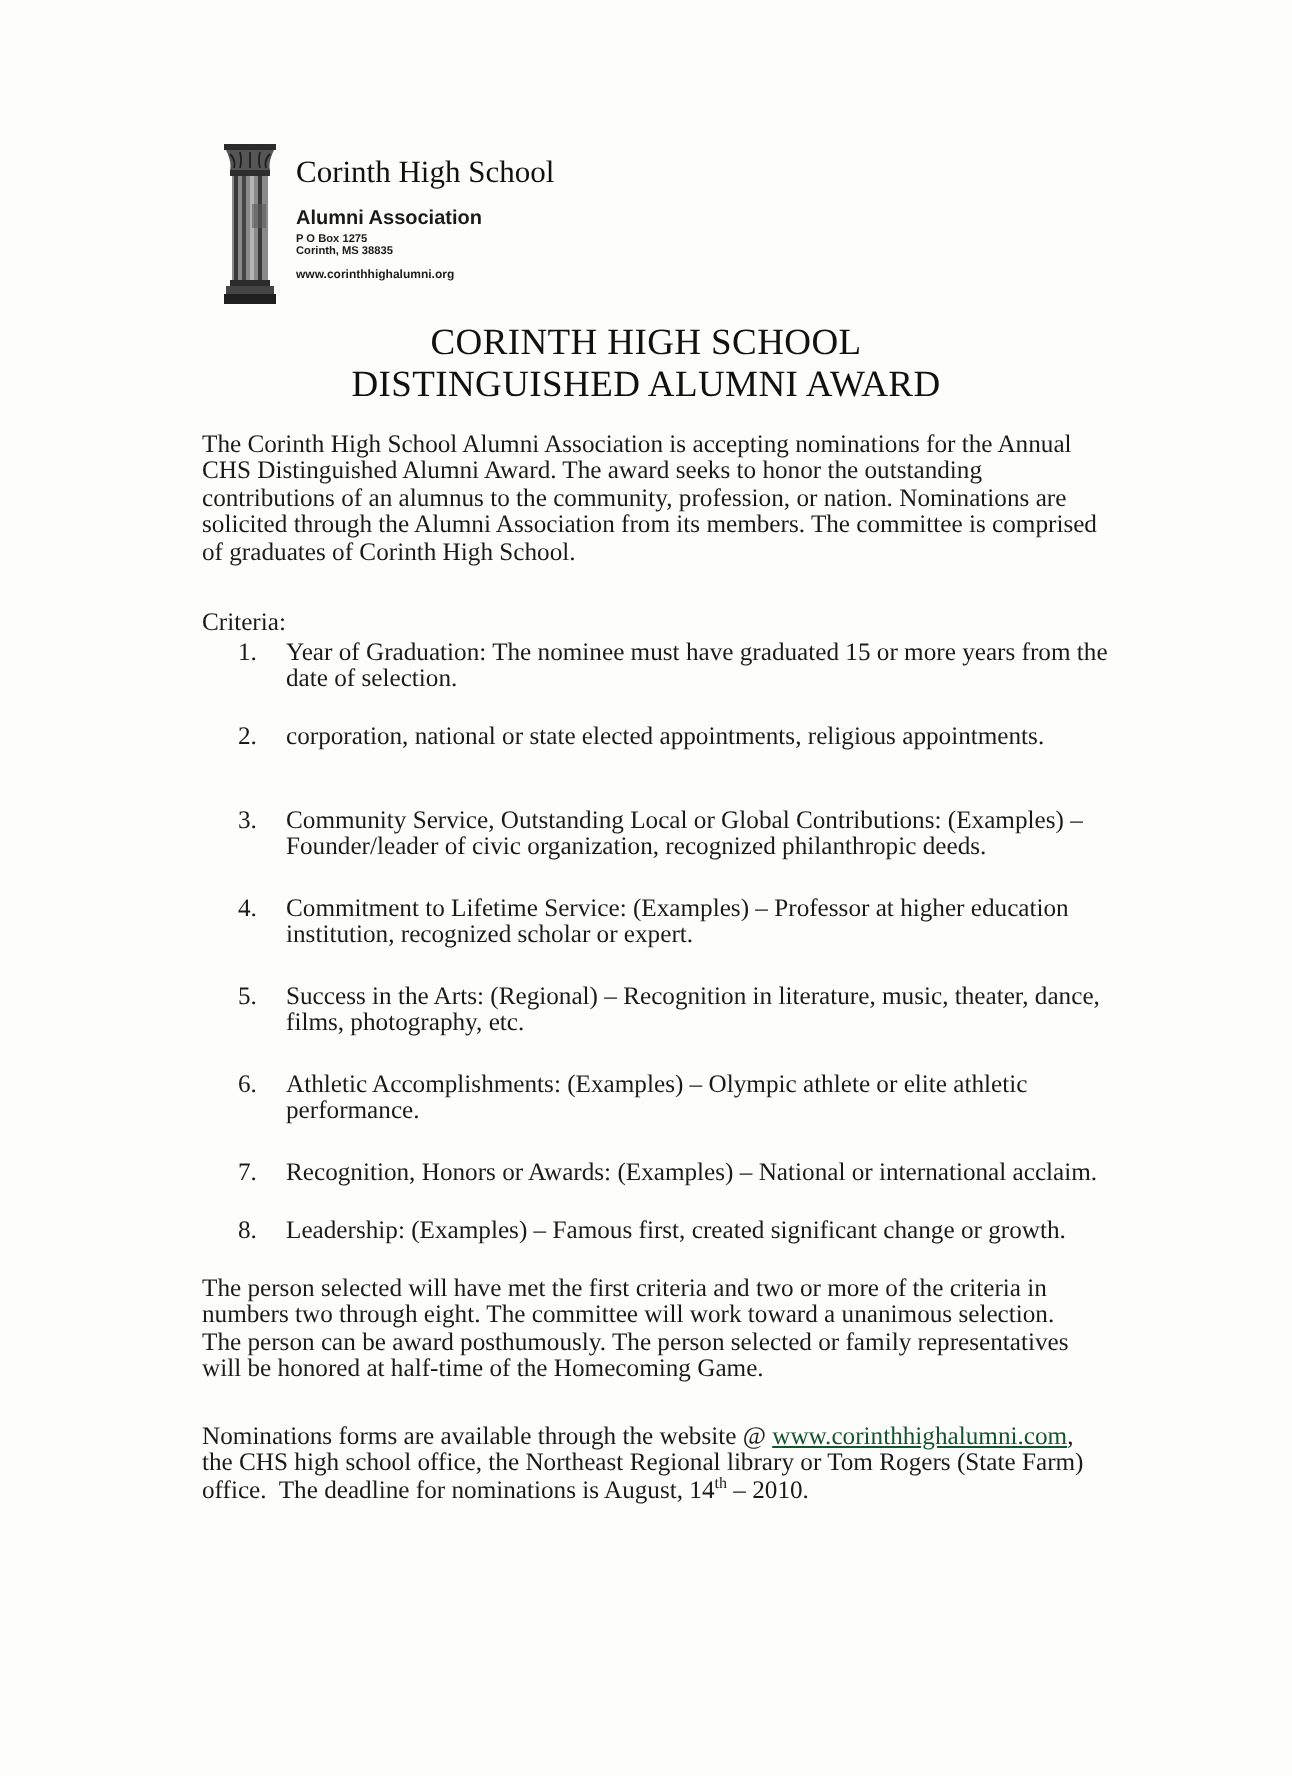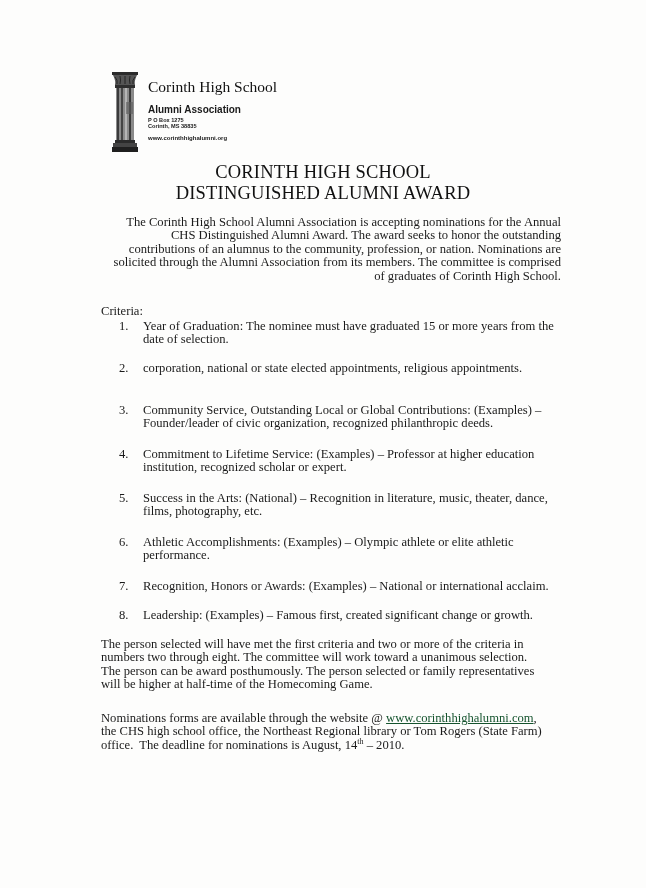--- a/index.html
+++ b/index.html
@@ -80,21 +80,21 @@
       color: #111;
     }
     .body-text {
       position: absolute;
       left: 101px;
       width: 460px;
       font-size: 12.6px;
       line-height: 13.4px;
       color: #1a1a1a;
     }
-    .intro { top: 216px; text-align: right; }
+    .intro { top: 216px; }
     .criteria-label { top: 305px; }
     .criteria-list {
       position: absolute;
       left: 101px;
       top: 320px;
       width: 470px;
       margin: 0;
       padding: 0;
       list-style: none;
       font-size: 12.6px;
@@ -197,21 +197,21 @@
   <li class="criteria-item" style="top:128px">
     <span class="crit-num">4.</span>
     <div class="crit-text">
       <div style="white-space:nowrap">Commitment to Lifetime Service: (Examples) – Professor at higher education</div>
       <div>institution, recognized scholar or expert.</div>
     </div>
   </li>
   <li class="criteria-item" style="top:172px">
     <span class="crit-num">5.</span>
     <div class="crit-text">
-      <div style="white-space:nowrap">Success in the Arts: (National) – Recognition in literature, music, theater, dance,</div>
+      <div style="white-space:nowrap">Success in the Arts: (Regional) – Recognition in literature, music, theater, dance,</div>
       <div>films, photography, etc.</div>
     </div>
   </li>
   <li class="criteria-item" style="top:216px">
     <span class="crit-num">6.</span>
     <div class="crit-text">
       <div style="white-space:nowrap">Athletic Accomplishments: (Examples) – Olympic athlete or elite athletic</div>
       <div>performance.</div>
     </div>
   </li>
@@ -226,20 +226,20 @@
     <div class="crit-text">
       <div style="white-space:nowrap">Leadership: (Examples) – Famous first, created significant change or growth.</div>
     </div>
   </li>
 </ol>
 
 <div class="body-text closing">
   <div>The person selected will have met the first criteria and two or more of the criteria in</div>
   <div>numbers two through eight.  The committee will work toward a unanimous selection.</div>
   <div>The person can be award posthumously.  The person selected or family representatives</div>
-  <div>will be higher at half-time of the Homecoming Game.</div>
+  <div>will be honored at half-time of the Homecoming Game.</div>
 </div>
 
 <div class="body-text nominations">
   <div style="white-space:nowrap"><span style="white-space:pre">Nominations forms are available through the website @ </span><a class="link">www.corinthhighalumni.com</a><span>,</span></div>
   <div style="white-space:nowrap">the CHS high school office, the Northeast Regional library or Tom Rogers (State Farm)</div>
   <div style="white-space:nowrap"><span style="white-space:pre">office.  The deadline for nominations is August, 14</span><sup>th</sup><span style="white-space:pre"> – 2010.</span></div>
 </div>
 
 </body></html>

